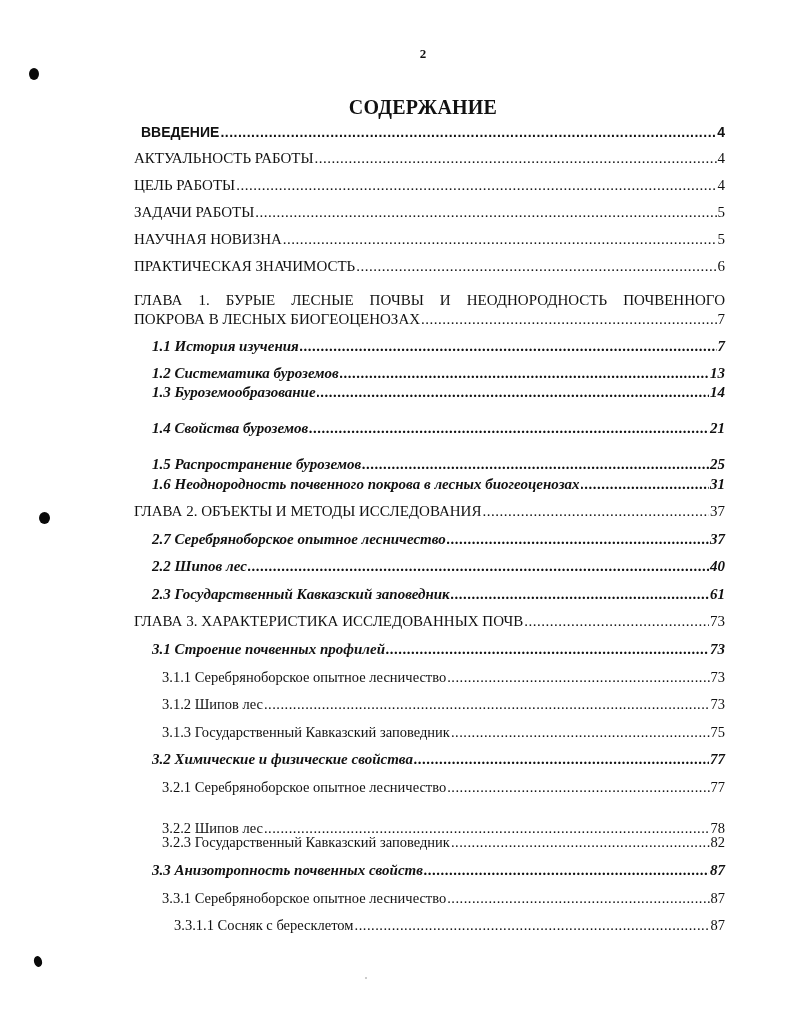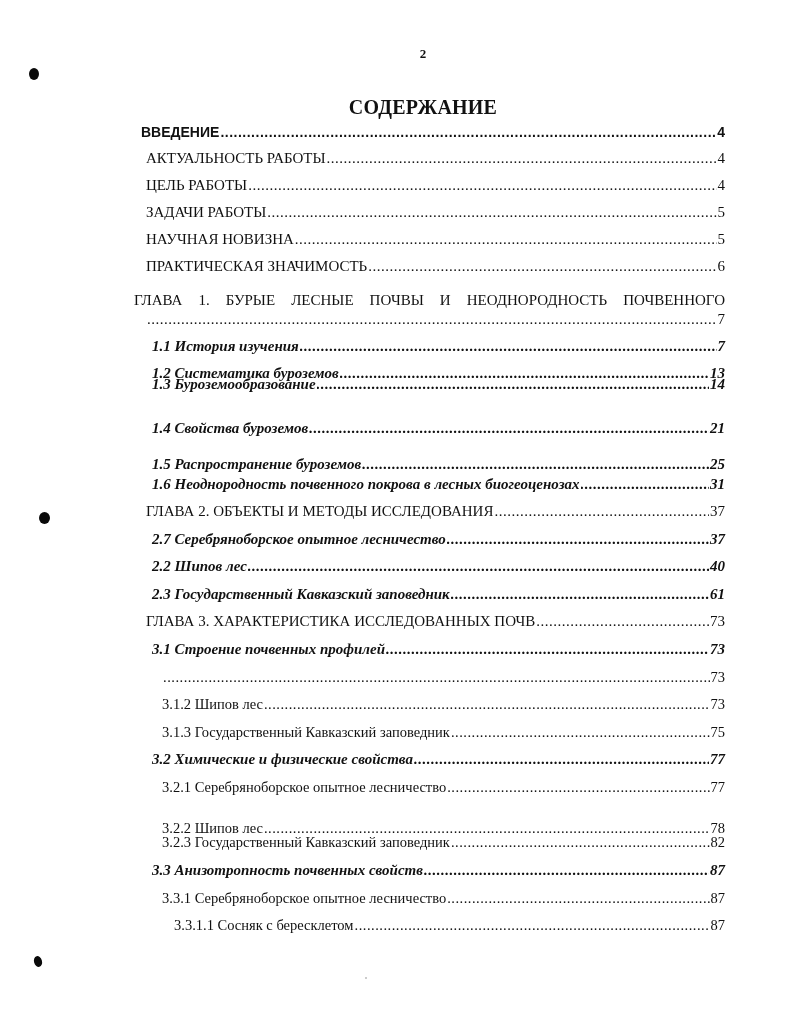--- a/index.html
+++ b/index.html
@@ -70,21 +70,21 @@
       overflow: hidden;
       margin: 0 1px;
       letter-spacing: 0.5px;
     }
     .toc-row .leader::before {
       content: "........................................................................................................................................................................................................................................................................................";
     }
     .toc-row .page { flex: 0 0 auto; }
 
     .lvl-0 { left: 141px; font-weight: bold; font-family: "Liberation Sans Narrow", "Liberation Sans", sans-serif; font-size: 14px; transform-origin: left; }
-    .lvl-1 { left: 134px; margin-left: 12px; }
+    .lvl-1 { left: 134px; }
     .lvl-2 { left: 152px; font-weight: bold; font-style: italic; }
     .lvl-3 { left: 162px; font-size: 14.5px; }
     .lvl-4 { left: 174px; font-size: 14.5px; }
 
     .chapter-line1 {
       position: absolute;
       left: 134px;
       right: 68px;
       font-size: 15px;
       text-align: justify;
@@ -130,34 +130,35 @@
       <span class="leader"></span>
       <span class="page">5</span>
     </div>
     <div class="toc-row lvl-1" style="top: 130px;">
       <span class="label">ПРАКТИЧЕСКАЯ ЗНАЧИМОСТЬ</span>
       <span class="leader"></span>
       <span class="page">6</span>
     </div>
     <div class="chapter-line1" style="top: 164px;">ГЛАВА 1. БУРЫЕ ЛЕСНЫЕ ПОЧВЫ И НЕОДНОРОДНОСТЬ ПОЧВЕННОГО</div>
     <div class="toc-row lvl-1" style="top: 183px;">
+      <span class="label">ПОКРОВА В ЛЕСНЫХ БИОГЕОЦЕНОЗАХ </span>
       <span class="leader"></span>
       <span class="page">7</span>
     </div>
     <div class="toc-row lvl-2" style="top: 210px;">
       <span class="label">1.1 История изучения </span>
       <span class="leader"></span>
       <span class="page">7</span>
     </div>
     <div class="toc-row lvl-2" style="top: 237px;">
       <span class="label">1.2 Систематика буроземов </span>
       <span class="leader"></span>
       <span class="page">13</span>
     </div>
-    <div class="toc-row lvl-2" style="top: 248px;">
+    <div class="toc-row lvl-2" style="top: 256px;">
       <span class="label">1.3 Буроземообразование</span>
       <span class="leader"></span>
       <span class="page">14</span>
     </div>
     <div class="toc-row lvl-2" style="top: 292px;">
       <span class="label">1.4 Свойства буроземов</span>
       <span class="leader"></span>
       <span class="page">21</span>
     </div>
     <div class="toc-row lvl-2" style="top: 328px;">
@@ -194,20 +195,21 @@
       <span class="label">ГЛАВА 3. ХАРАКТЕРИСТИКА ИССЛЕДОВАННЫХ ПОЧВ </span>
       <span class="leader"></span>
       <span class="page">73</span>
     </div>
     <div class="toc-row lvl-2" style="top: 513px;">
       <span class="label">3.1 Строение почвенных профилей </span>
       <span class="leader"></span>
       <span class="page">73</span>
     </div>
     <div class="toc-row lvl-3" style="top: 541px;">
+      <span class="label">3.1.1 Серебряноборское опытное лесничество </span>
       <span class="leader"></span>
       <span class="page">73</span>
     </div>
     <div class="toc-row lvl-3" style="top: 568px;">
       <span class="label">3.1.2 Шипов лес</span>
       <span class="leader"></span>
       <span class="page">73</span>
     </div>
     <div class="toc-row lvl-3" style="top: 596px;">
       <span class="label">3.1.3 Государственный Кавказский заповедник </span>

